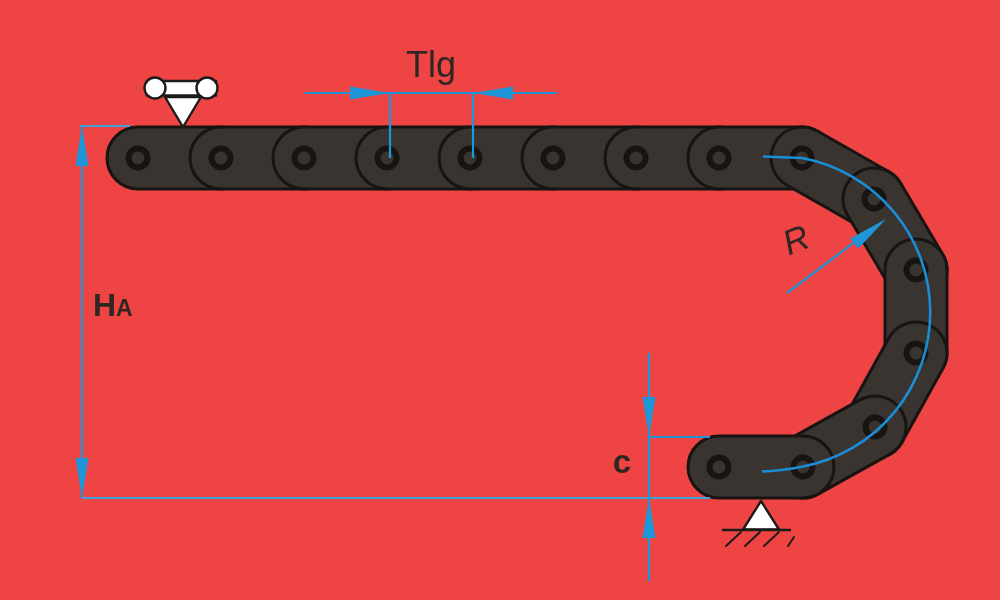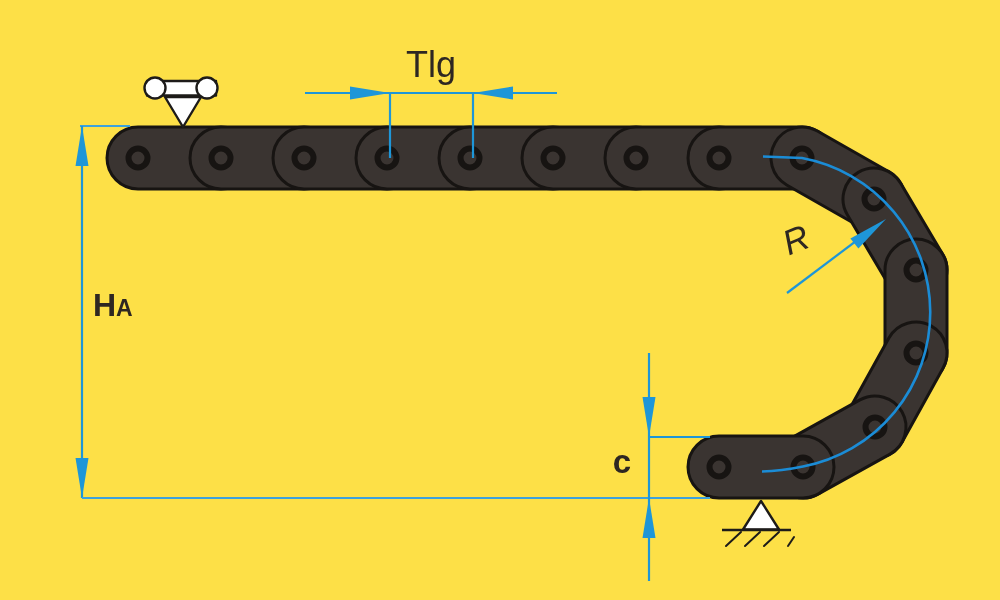--- a/index.html
+++ b/index.html
@@ -1,16 +1,16 @@
 <!DOCTYPE html>
 <html><head>
 <meta charset="utf-8">
 <style>
   html,body{margin:0;padding:0;background:#ffffff;}
-  #stage{position:relative;width:1000px;height:600px;background:#fde047;overflow:hidden;}
+  #stage{position:relative;width:1000px;height:600px;background:#ef4444;overflow:hidden;}
   svg{display:block;}
   .dim-line{stroke:#1E96D8;stroke-width:2.2;fill:none;}
   .dim-line-thin{stroke:#3DA2DC;stroke-width:2;fill:none;}
   .dim-arrow{fill:#1E96D8;stroke:none;}
   .neutral{stroke:#1B8CD6;stroke-width:2.6;fill:none;}
   .support{fill:#ffffff;stroke:#1d1b19;stroke-width:2.4;stroke-linejoin:round;}
   .support-line{stroke:#1d1b19;stroke-width:2.4;fill:none;}
   .hatch{stroke:#1d1b19;stroke-width:2;fill:none;stroke-linecap:round;}
   .label{font-family:"Liberation Sans","DejaVu Sans",sans-serif;fill:#2E2722;}
   .label-pitch{font-size:36px;}

